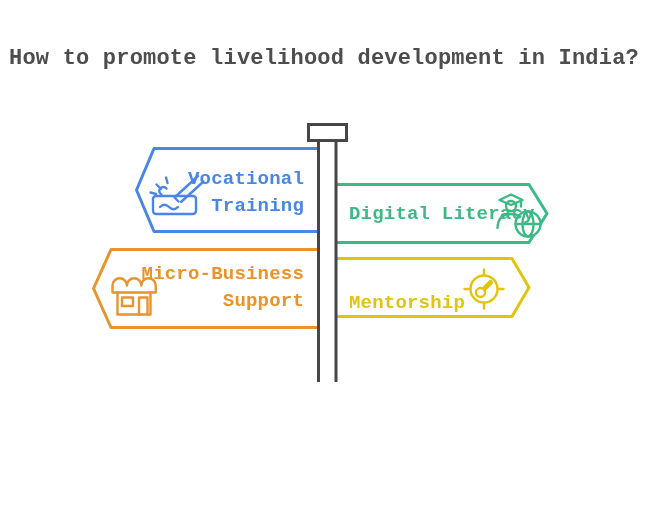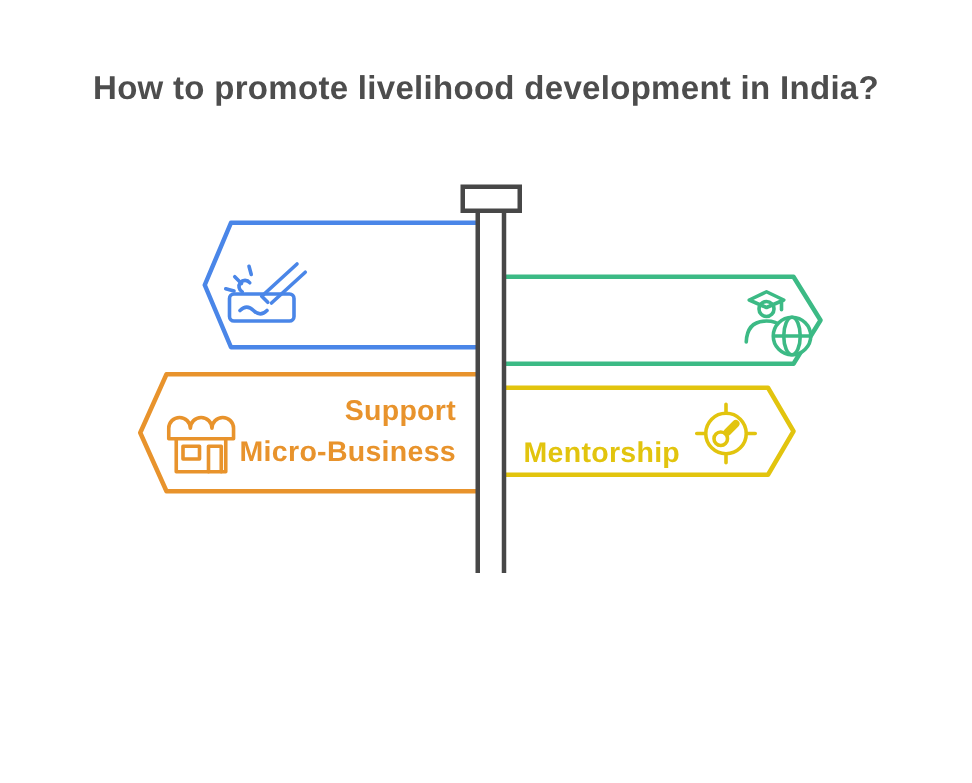--- a/index.html
+++ b/index.html
@@ -1,18 +1,18 @@
 <!DOCTYPE html>
 <html style="--c-blue: #4a86e8; --c-green: #3cba85; --c-orange: #e8932c; --c-yellow: #e2c40e; --c-pole: #474747; --c-title: #4d4d4d; --c-ground: #9bbf3f; --c-grass: #8bb63a;"><head>
 <meta charset="utf-8">
 <style>
   html,body { margin:0; padding:0; background:#ffffff; }
   .canvas {
     position:relative; width:648px; height:382px; background:#ffffff;
-    overflow:hidden; font-family:Liberation Sans, sans-serif;
+    overflow:hidden; font-family:Liberation Mono, monospace;
   }
   .title {
     position:absolute; top:46px; left:0; right:0; margin:0;
     text-align:center; font-size:22px; font-weight:700;
     color:var(--c-title); letter-spacing:.2px;
   }
   svg.art { position:absolute; top:0; left:0; }
   
   .plate { fill:#ffffff; stroke-width:3; stroke-linejoin:round; }
   .plate.blue   { stroke:var(--c-blue); }
@@ -99,25 +99,30 @@
     </g>
 
     <g class="ic yellow">
       <circle cx="484" cy="289" r="13.5"></circle>
       <path d="M 484 269.5 v 5 M 484 303.5 v 5 M 464.5 289 h 5 M 498.5 289 h 5"></path>
       <circle cx="480.5" cy="292.5" r="4.5"></circle>
       <path class="needle" d="M 485 288 L 490.5 282.5"></path>
     </g>
   </svg>
 
+  <div class="lbl" id="lbl-vocational">
+    <span>Vocational</span>
+    <span>Training</span>
+  </div>
 
+  <div class="lbl" id="lbl-digital">Digital Literacy</div>
 
   <div class="lbl" id="lbl-micro">
+    <span>Micro-Business</span>
     <span>Support</span>
-    <span>Micro-Business</span>
   </div>
 
   <div class="lbl" id="lbl-mentorship">Mentorship</div>
 
   <div class="wm-logo">
     <i class="d1"></i>
       <i class="d2"></i>
       <i class="d3"></i>
   </div>
   <div class="wm-bar"></div>

